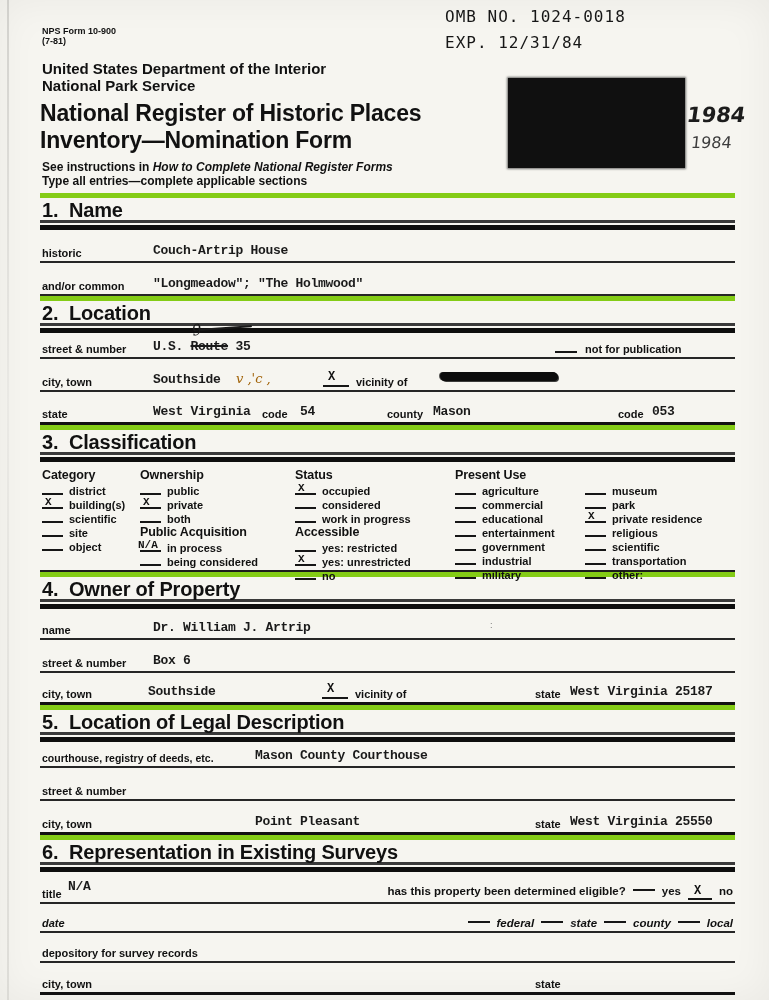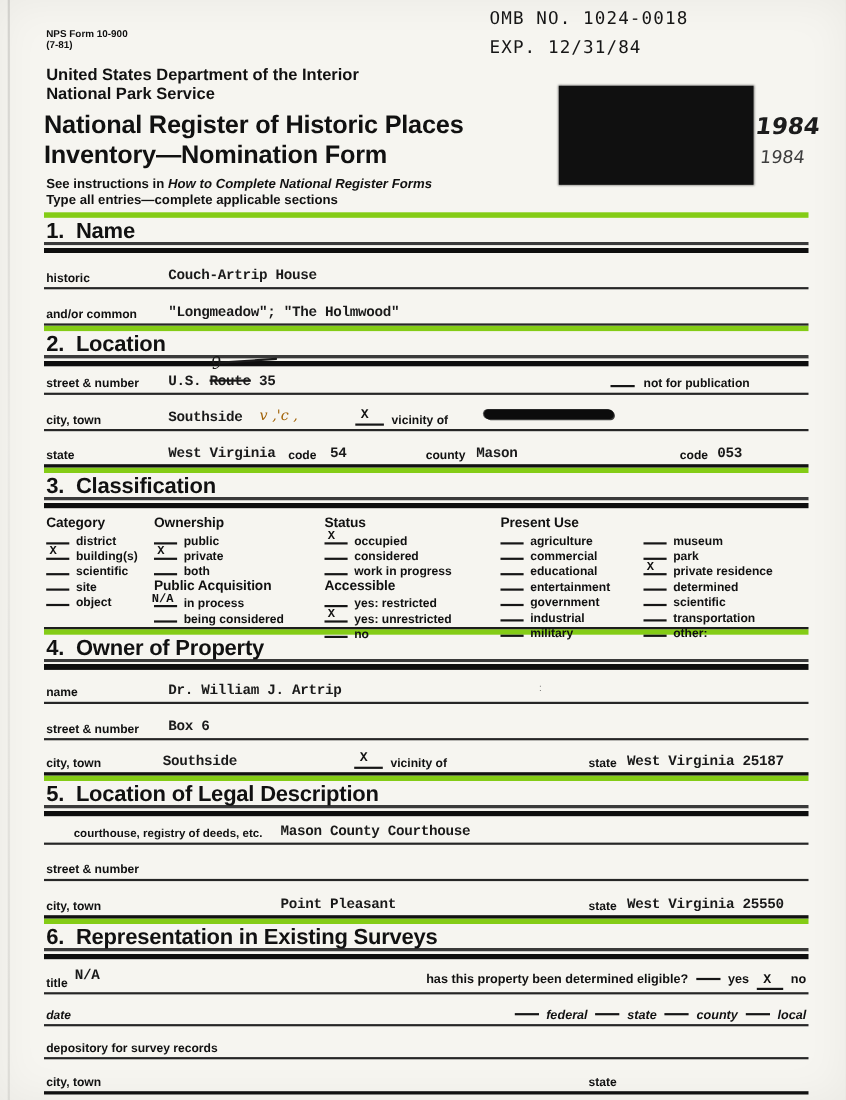--- a/index.html
+++ b/index.html
@@ -34,21 +34,21 @@
        white-space:pre;padding:1px 0 0 2px;
        background:linear-gradient(transparent 0 22px,#3a3a3a 22px 24px);}
   .sec-head .rule{height:7px;background:linear-gradient(#f6f5f0 0 2px,#0e0e0e 2px 7px);}
 
   
   .row{position:relative;border-bottom:2px solid #262626;}
   .row.thick{border-bottom:3px solid #111;}
   .h33{height:31px;} .h31{height:29px;} .h26{height:24px;} .h32{height:30px;}
   .h29{height:27px;font-style:italic;} .h30{height:28px;}
   .lab{position:absolute;bottom:2px;font-size:11px;font-weight:bold;letter-spacing:0;}
-  .lab2{font-size:10.5px;margin-left:25px;}
+  .lab2{font-size:10.5px;}
   .val{position:absolute;bottom:3px;font-family:"Liberation Mono",monospace;
        font-size:13px;font-weight:600;letter-spacing:-0.3px;color:#1a1a1a;white-space:pre;}
   .struck{text-decoration:line-through;text-decoration-thickness:2px;}
   .hand{font-family:"DejaVu Serif",serif;font-style:italic;}
   .nine{position:absolute;left:152px;bottom:18px;font-size:15px;transform:rotate(-10deg);color:#1a1a1a;}
   .nine-tail{position:absolute;left:160px;bottom:28px;width:52px;height:2px;background:#1a1a1a;
        transform:rotate(-4deg);border-radius:2px;}
   .vic-hand{position:absolute;left:196px;bottom:4px;font-size:13px;color:#a16207;}
   .blankline{display:inline-block;width:22px;border-bottom:2px solid #161616;height:4px;}
   .xblank{position:absolute;bottom:3px;width:26px;border-bottom:2px solid #161616;height:14px;}
@@ -201,21 +201,21 @@
       <div class="chk"><span class="bl"><span class="mk"></span></span><span>government</span></div>
       <div class="chk"><span class="bl"><span class="mk"></span></span><span>industrial</span></div>
       <div class="chk"><span class="bl"><span class="mk"></span></span><span>military</span></div>
     </div>
 
     <div class="ccol c5">
       <div class="cspacer"></div>
       <div class="chk"><span class="bl"><span class="mk"></span></span><span>museum</span></div>
       <div class="chk"><span class="bl"><span class="mk"></span></span><span>park</span></div>
       <div class="chk"><span class="bl"><span class="mk">X</span></span><span>private residence</span></div>
-      <div class="chk"><span class="bl"><span class="mk"></span></span><span>determined</span></div>
+      <div class="chk"><span class="bl"><span class="mk"></span></span><span>religious</span></div>
       <div class="chk"><span class="bl"><span class="mk"></span></span><span>scientific</span></div>
       <div class="chk"><span class="bl"><span class="mk"></span></span><span>transportation</span></div>
       <div class="chk"><span class="bl"><span class="mk"></span></span><span>other:</span></div>
     </div>
   </div>
 
   <div class="sec-head">
     <div class="txt">4.  Owner of Property</div>
     <div class="rule"></div>
   </div>

